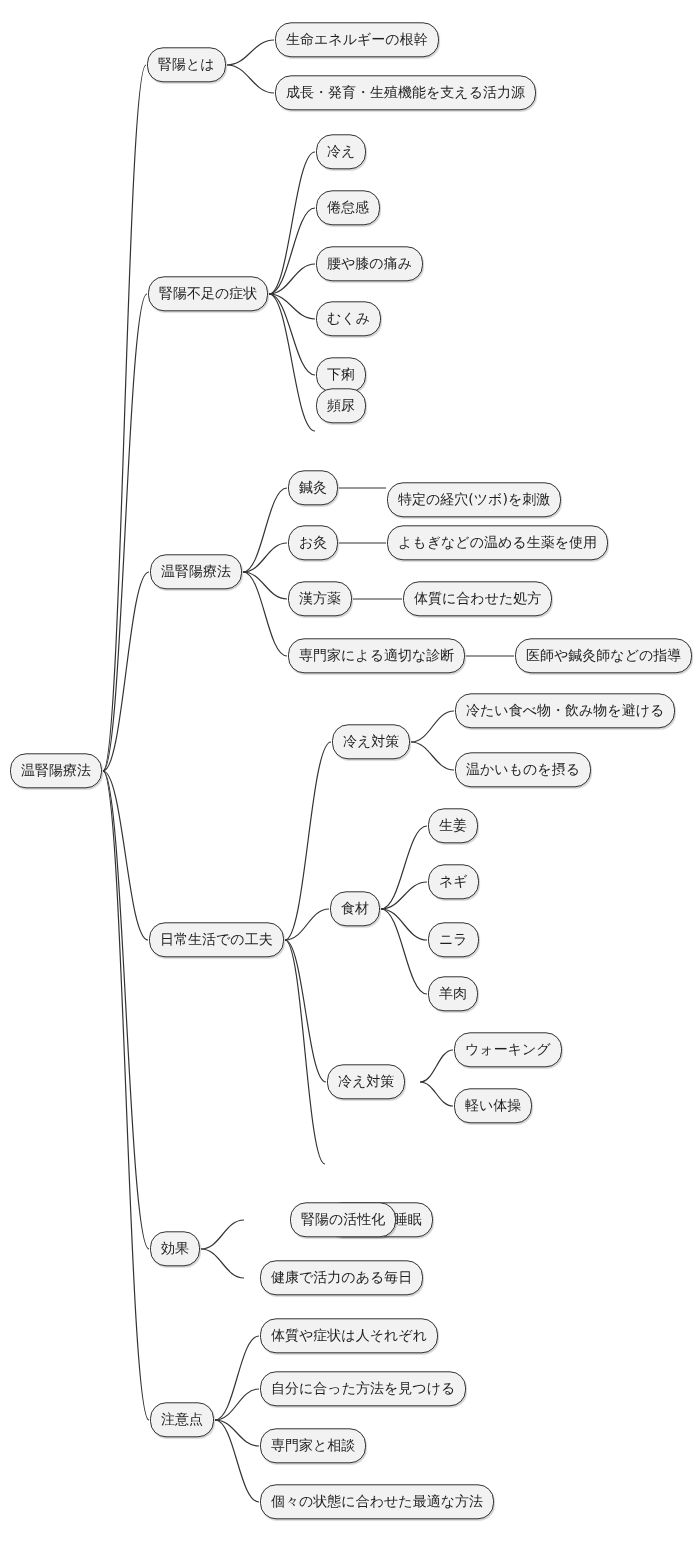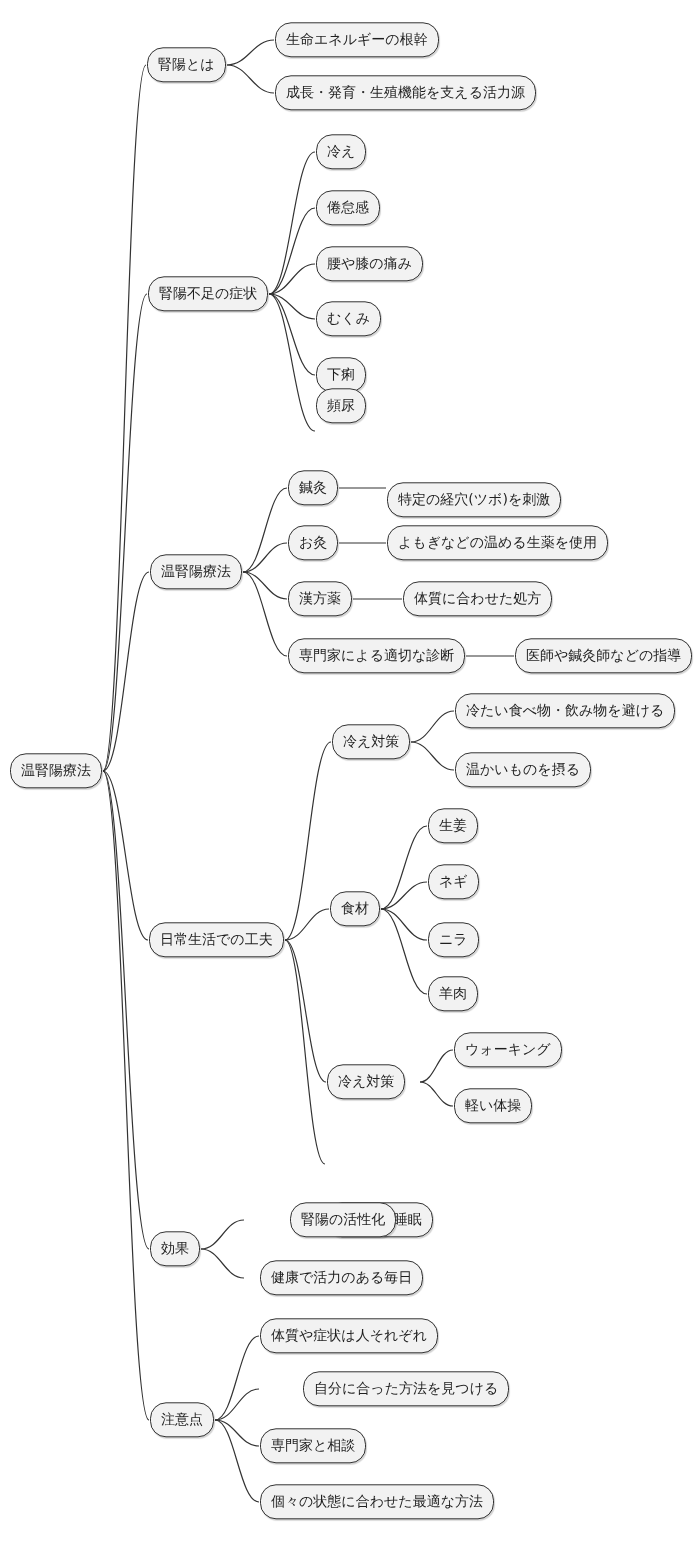--- a/index.html
+++ b/index.html
@@ -113,17 +113,17 @@
       <div class="node" style="left: 428px; top: 994px;">羊肉</div>
       <div class="node" style="left: 327px; top: 1082px;">冷え対策</div>
       <div class="node" style="left: 454px; top: 1050px;">ウォーキング</div>
       <div class="node" style="left: 454px; top: 1106px;">軽い体操</div>
       <div class="node" style="left: 326px; top: 1220px;">質の良い睡眠</div>
       <div class="node" style="left: 150px; top: 1249px;">効果</div>
       <div class="node" style="left: 245px; top: 1220px; margin-left: 45px;">腎陽の活性化</div>
       <div class="node" style="left: 260px; top: 1278px;">健康で活力のある毎日</div>
       <div class="node" style="left: 150px; top: 1420px;">注意点</div>
       <div class="node" style="left: 260px; top: 1336px;">体質や症状は人それぞれ</div>
-      <div class="node" style="left: 260px; top: 1389px; margin-left: 43px;">自分に合った方法を見つける</div>
+      <div class="node" style="left: 260px; top: 1389px;">自分に合った方法を見つける</div>
       <div class="node" style="left: 260px; top: 1446px;">専門家と相談</div>
       <div class="node" style="left: 260px; top: 1502px;">個々の状態に合わせた最適な方法</div>
     </div>
 </div>
 
 </body></html>

